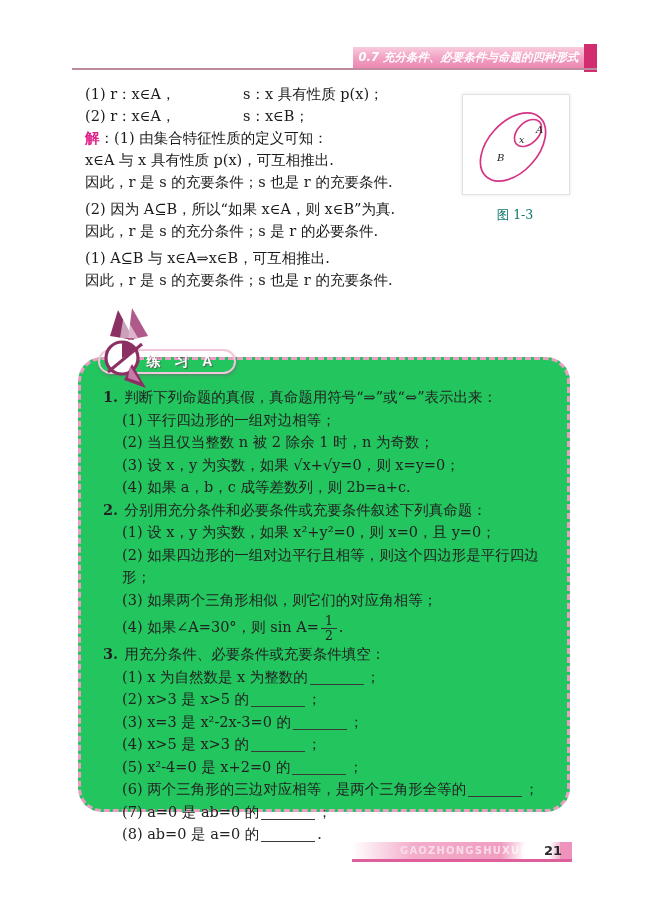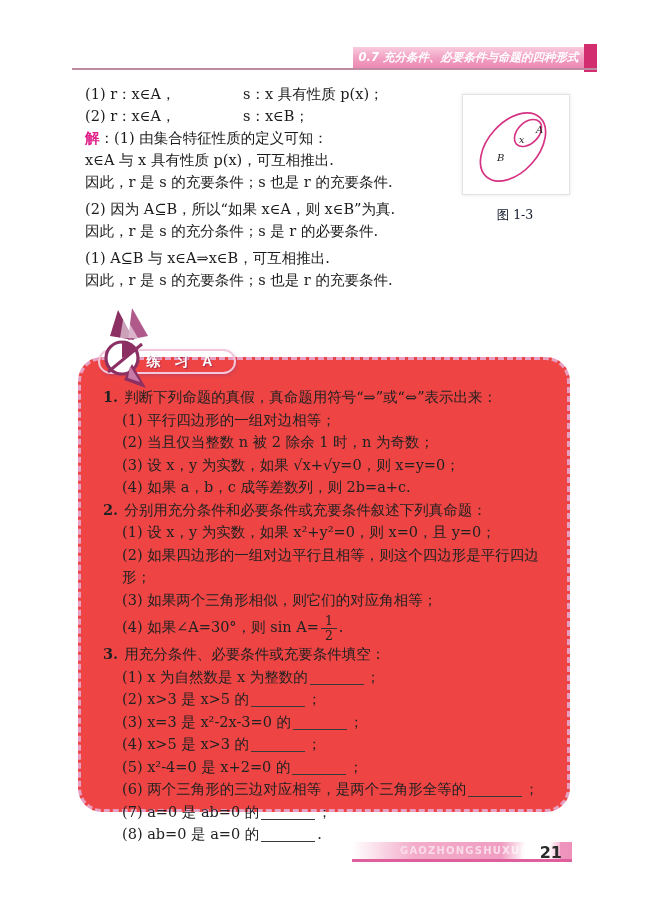--- a/index.html
+++ b/index.html
@@ -19,36 +19,36 @@
   .main{position:absolute;left:85px;top:83px;width:385px;font-size:14.5px;line-height:22px;}
   .case-row{display:flex;}
   .case-left{flex:0 0 158px;}
   .sp{margin-top:5px;}
   .jie{color:#e0218a;font-weight:bold;}
 
   
   .fig-box{position:absolute;left:462px;top:94px;width:106px;height:99px;background:#ffffff;
            border:1px solid #e2e2e2;box-shadow:0 0 4px rgba(0,0,0,0.10);}
   .fig-caption{position:absolute;left:462px;top:207px;width:106px;text-align:center;
-               font-size:12.5px;color:#0f172a;}
+               font-size:12.5px;color:#0f766e;}
 
   
   .badge-pill{position:absolute;left:98px;top:349px;width:138px;height:25px;border-radius:14px;
               background:linear-gradient(180deg,#f2aace 0%,#d2629f 40%,#b23a7c 85%,#c9579​2 100%);
               border:2px solid #f2c6dc;box-shadow:1px 2px 3px rgba(150,60,110,0.35);
               display:flex;align-items:center;justify-content:center;
               padding-left:30px;box-sizing:border-box;z-index:3;}
   .badge-text{color:#fff;font-weight:bold;font-size:14px;letter-spacing:5px;
               font-family:Liberation Sans, sans-serif;
               text-shadow:1px 1px 1px rgba(120,30,80,0.6);}
   .emblem{position:absolute;left:82px;top:308px;z-index:4;}
 
   
   .exercise-box{position:absolute;left:78px;top:357px;width:492px;height:455px;box-sizing:border-box;
-                border:3px dashed #e79fc2;border-radius:24px;background:#ef4444;}
+                border:3px dashed #e79fc2;border-radius:24px;background:#22c55e;}
   .exercise-content{padding:26px 14px 0 22px;font-size:14.5px;color:#222;}
   .stem{line-height:22.5px;}
   .qnum{font-weight:bold;margin-right:6px;}
   .sub{padding-left:19px;line-height:22.5px;}
   .sub-tall{padding-left:19px;line-height:32px;height:32px;}
   .blank{display:inline-block;width:54px;height:13px;border-bottom:1.3px solid #3a3a3a;
          margin:0 2px;vertical-align:text-bottom;}
   .frac{display:inline-block;vertical-align:middle;text-align:center;
         font-size:12.5px;line-height:1.1;margin:0 2px;}
   .frac .num{display:block;border-bottom:1px solid #333;padding:0 4px;}
@@ -56,21 +56,21 @@
 
   
   .footer-bar{position:absolute;left:352px;top:842px;width:220px;height:17px;
               background:linear-gradient(90deg,rgba(243,173,202,0) 0%,#f3adca 28%,#ee92bb 100%);
               border-bottom:3px solid #df5f9c;}
   .footer-brand{position:absolute;left:48px;top:3px;font-size:10px;font-weight:bold;
                 color:#fbdce9;letter-spacing:1.2px;
                 font-family:"DejaVu Sans","Liberation Sans",sans-serif;}
   .footer-white{position:absolute;right:12px;top:0;width:58px;height:17px;
                 background:linear-gradient(95deg,rgba(255,255,255,0) 0%,#ffffff 40%,#ffffff 80%,rgba(255,255,255,0.25) 100%);}
-  .footer-page{position:absolute;right:10px;top:1px;font-size:16px;font-weight:bold;color:#2b2b2b;
+  .footer-page{position:absolute;right:10px;top:1px;font-size:13px;font-weight:bold;color:#2b2b2b;
                font-family:"DejaVu Sans","Liberation Sans",sans-serif;}
 </style>
 </head>
 <body>
 
 <div id="page">
 
   <div class="banner">
     <span class="banner-text">0.7  充分条件、必要条件与命题的四种形式</span>
   </div>

